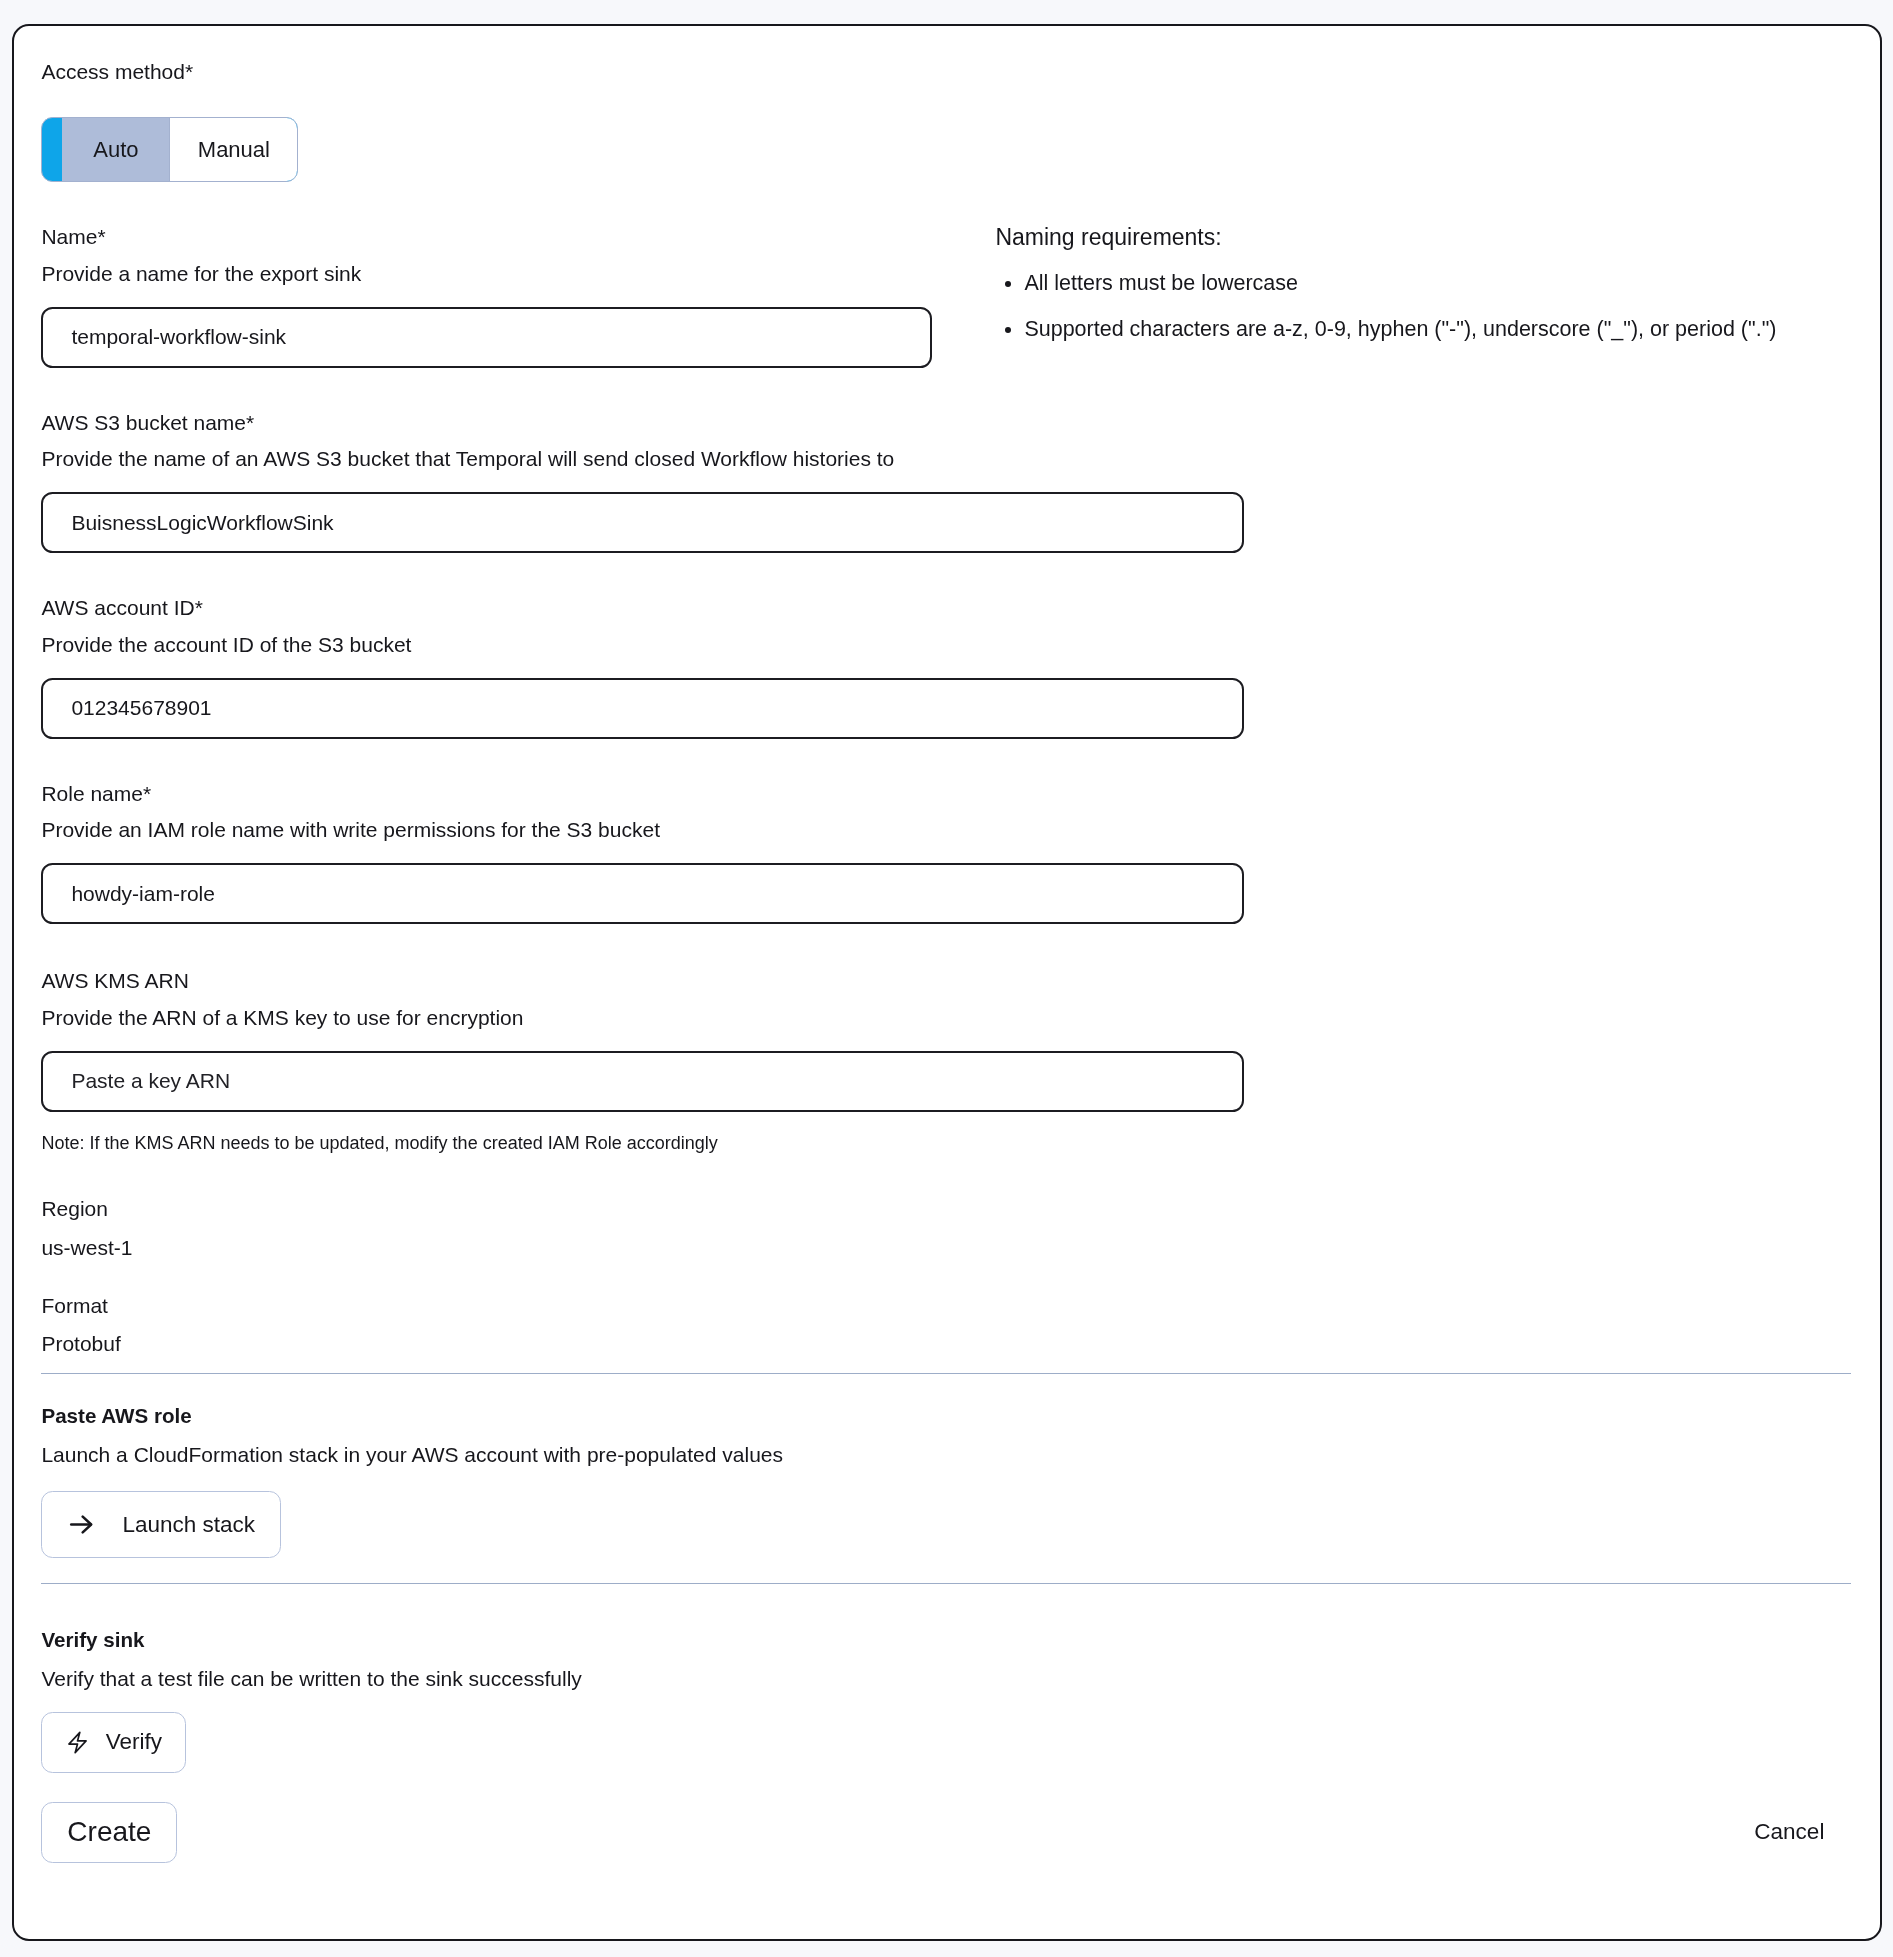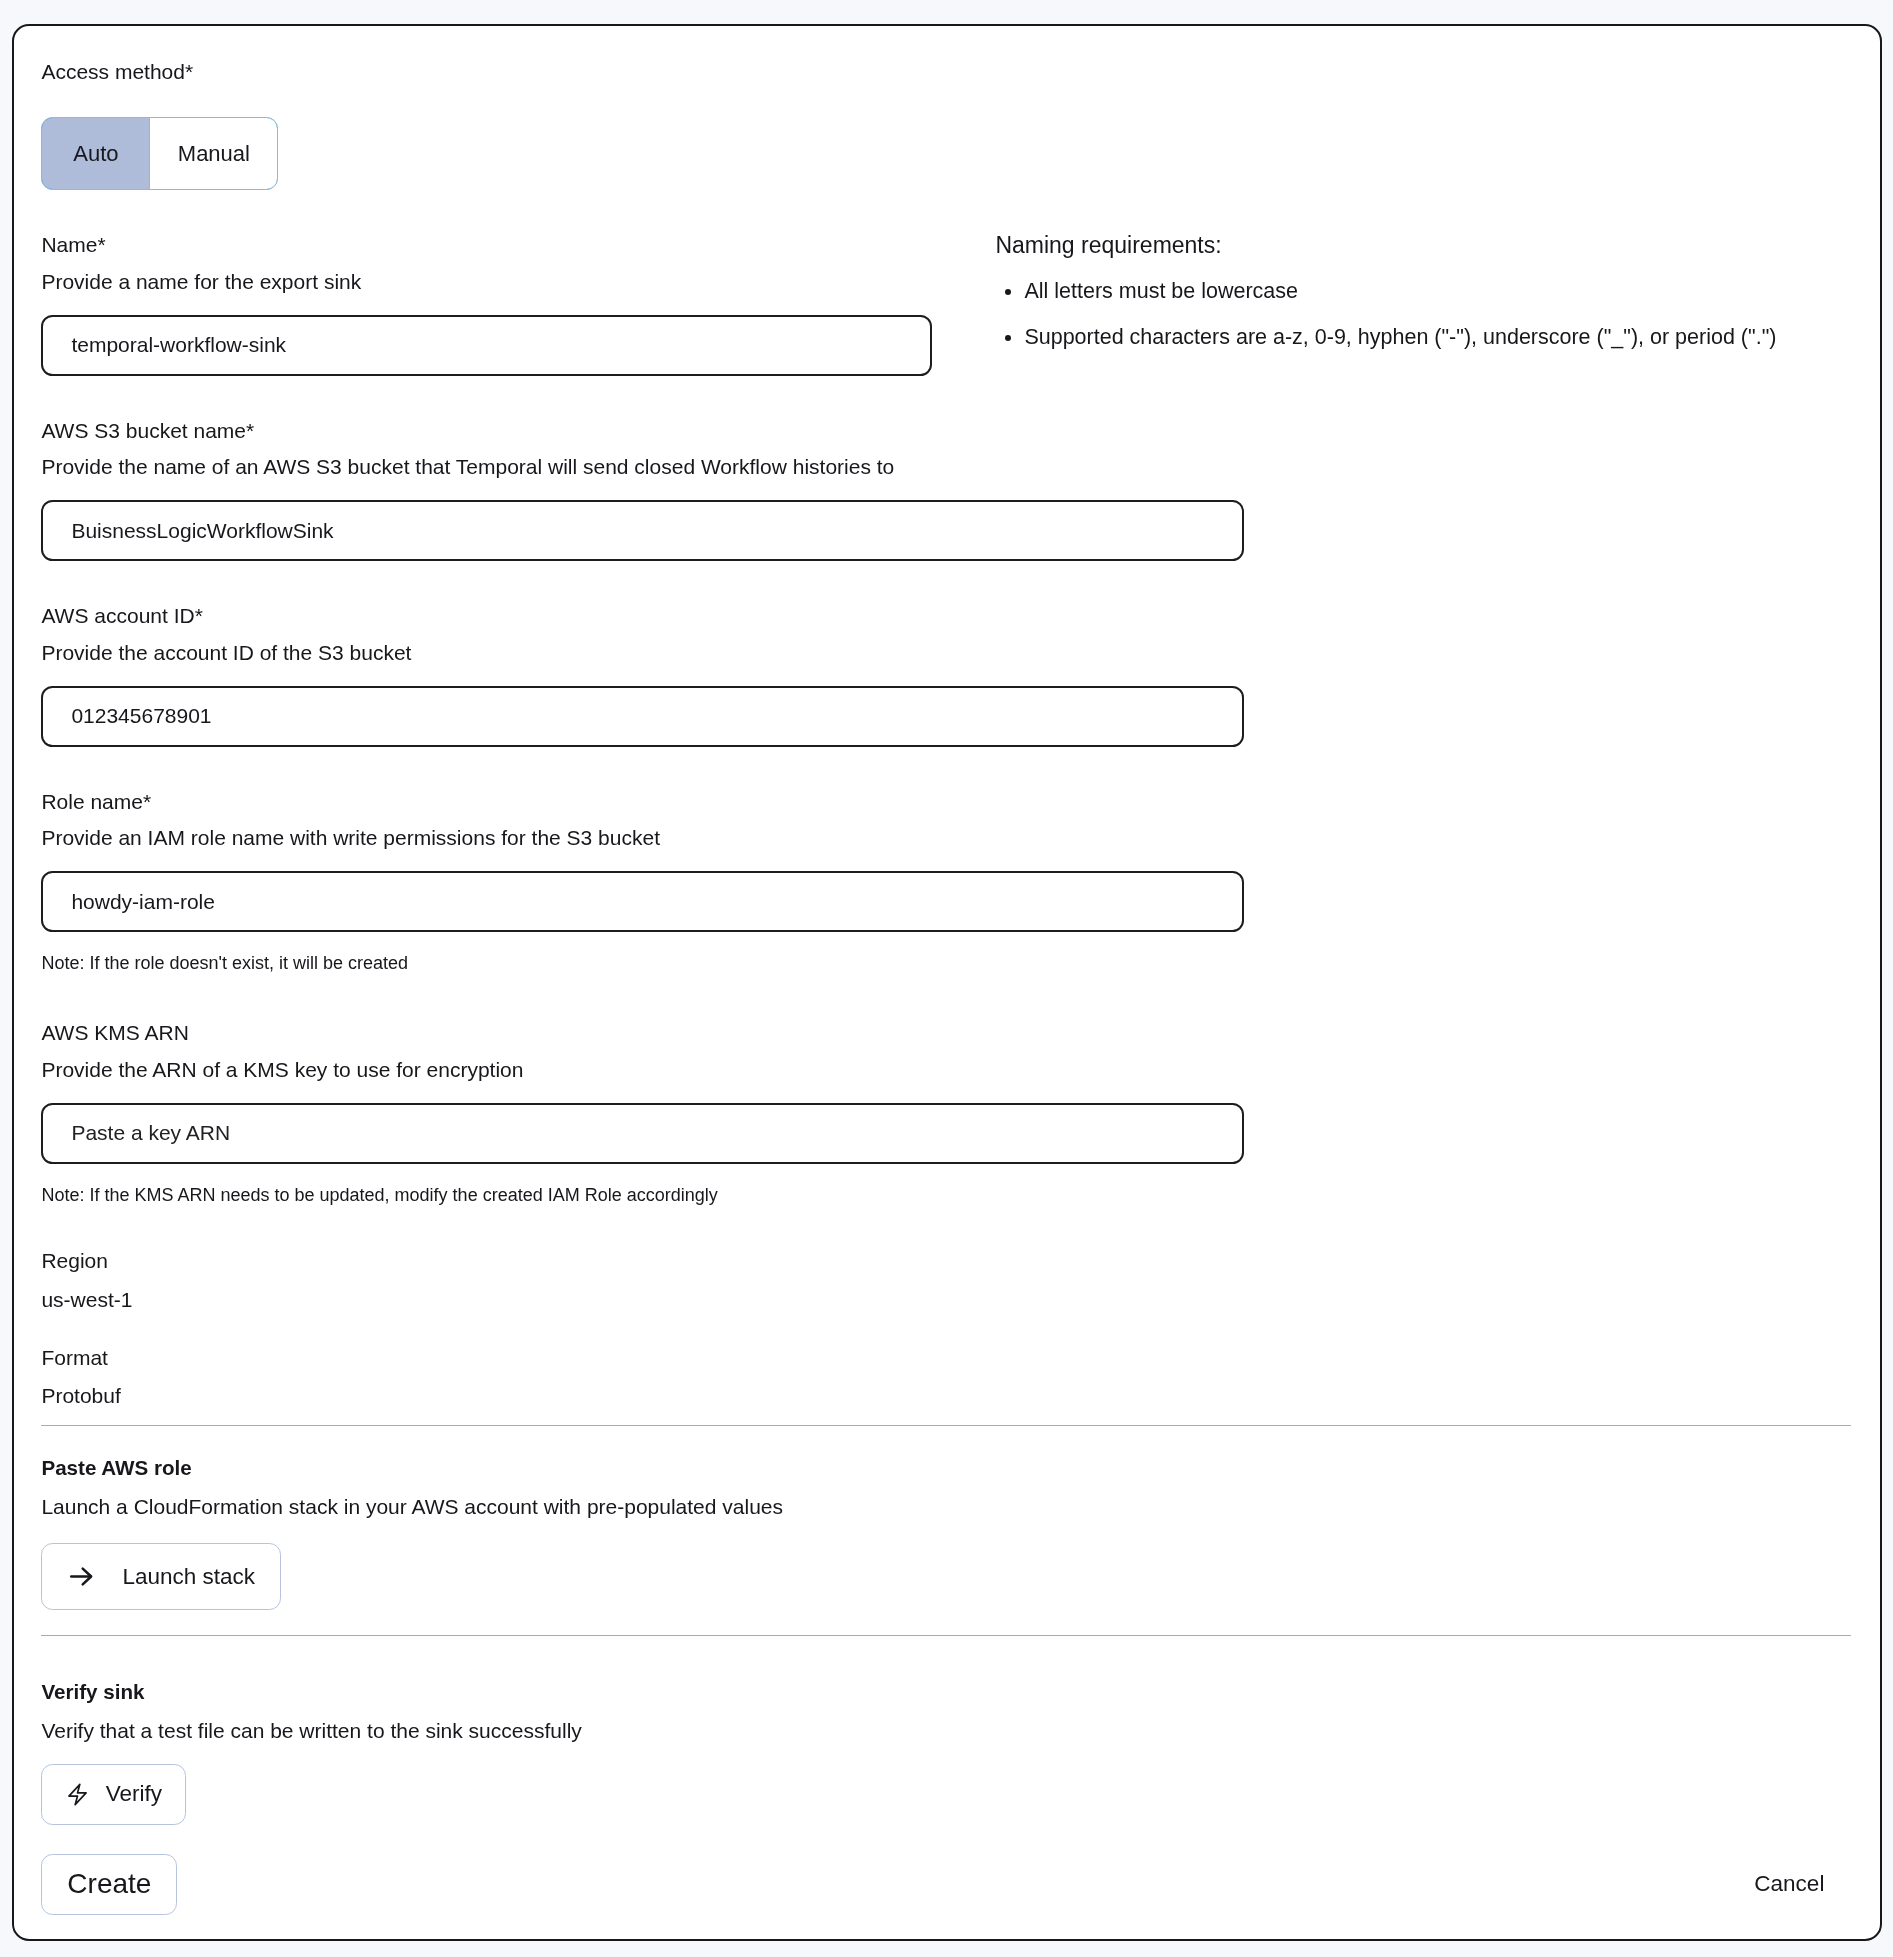--- a/index.html
+++ b/index.html
@@ -17,23 +17,23 @@
     border:2.4px solid #17171c;
     border-radius:17px;
     padding:31px 29px 38px 27px;
   }
   .label { font-size:21px; line-height:29px; }
   .desc  { font-size:21px; line-height:29px; margin-top:7.6px; }
   .note  { font-size:18px; line-height:25px; margin-top:19px; }
 
   .toggle {
     margin-top:31px;
-    display:inline-flex; height:73px;
+    display:inline-flex; height:65px;
     border:1.4px solid #a3b1cf; border-radius:11.5px;
-    overflow:hidden; background:#0ea5e9;
+    overflow:hidden; background:#0ea5e9;padding-left:20px;
   }
   .toggle-opt {
     display:flex; align-items:center; justify-content:center;
     font-size:22px; cursor:pointer;
   }
   .toggle-opt.auto { width:107px; background:#aebcd9; }
   .toggle-opt.manual { width:128px; background:#fff; border-left:1.4px solid #a3b1cf; }
 
   .name-row { display:flex; margin-top:40px; }
   .name-col { width:891px; flex:none; }
@@ -131,21 +131,20 @@
   <div class="field">
     <div class="label">AWS account ID*</div>
     <div class="desc">Provide the account ID of the S3 bucket</div>
     <input class="text-input" type="text" value="012345678901" style="">
   </div>
 
   <div class="field">
     <div class="label">Role name*</div>
     <div class="desc">Provide an IAM role name with write permissions for the S3 bucket</div>
     <input class="text-input" type="text" value="howdy-iam-role" style="">
-    <div class="note">Note: If the role doesn't exist, it will be created</div>
   </div>
 
   <div class="field field-kms">
     <div class="label">AWS KMS ARN</div>
     <div class="desc">Provide the ARN of a KMS key to use for encryption</div>
     <input class="text-input" type="text" placeholder="Paste a key ARN" style="">
     <div class="note">Note: If the KMS ARN needs to be updated, modify the created IAM Role accordingly</div>
   </div>
 
   <div class="kv">

